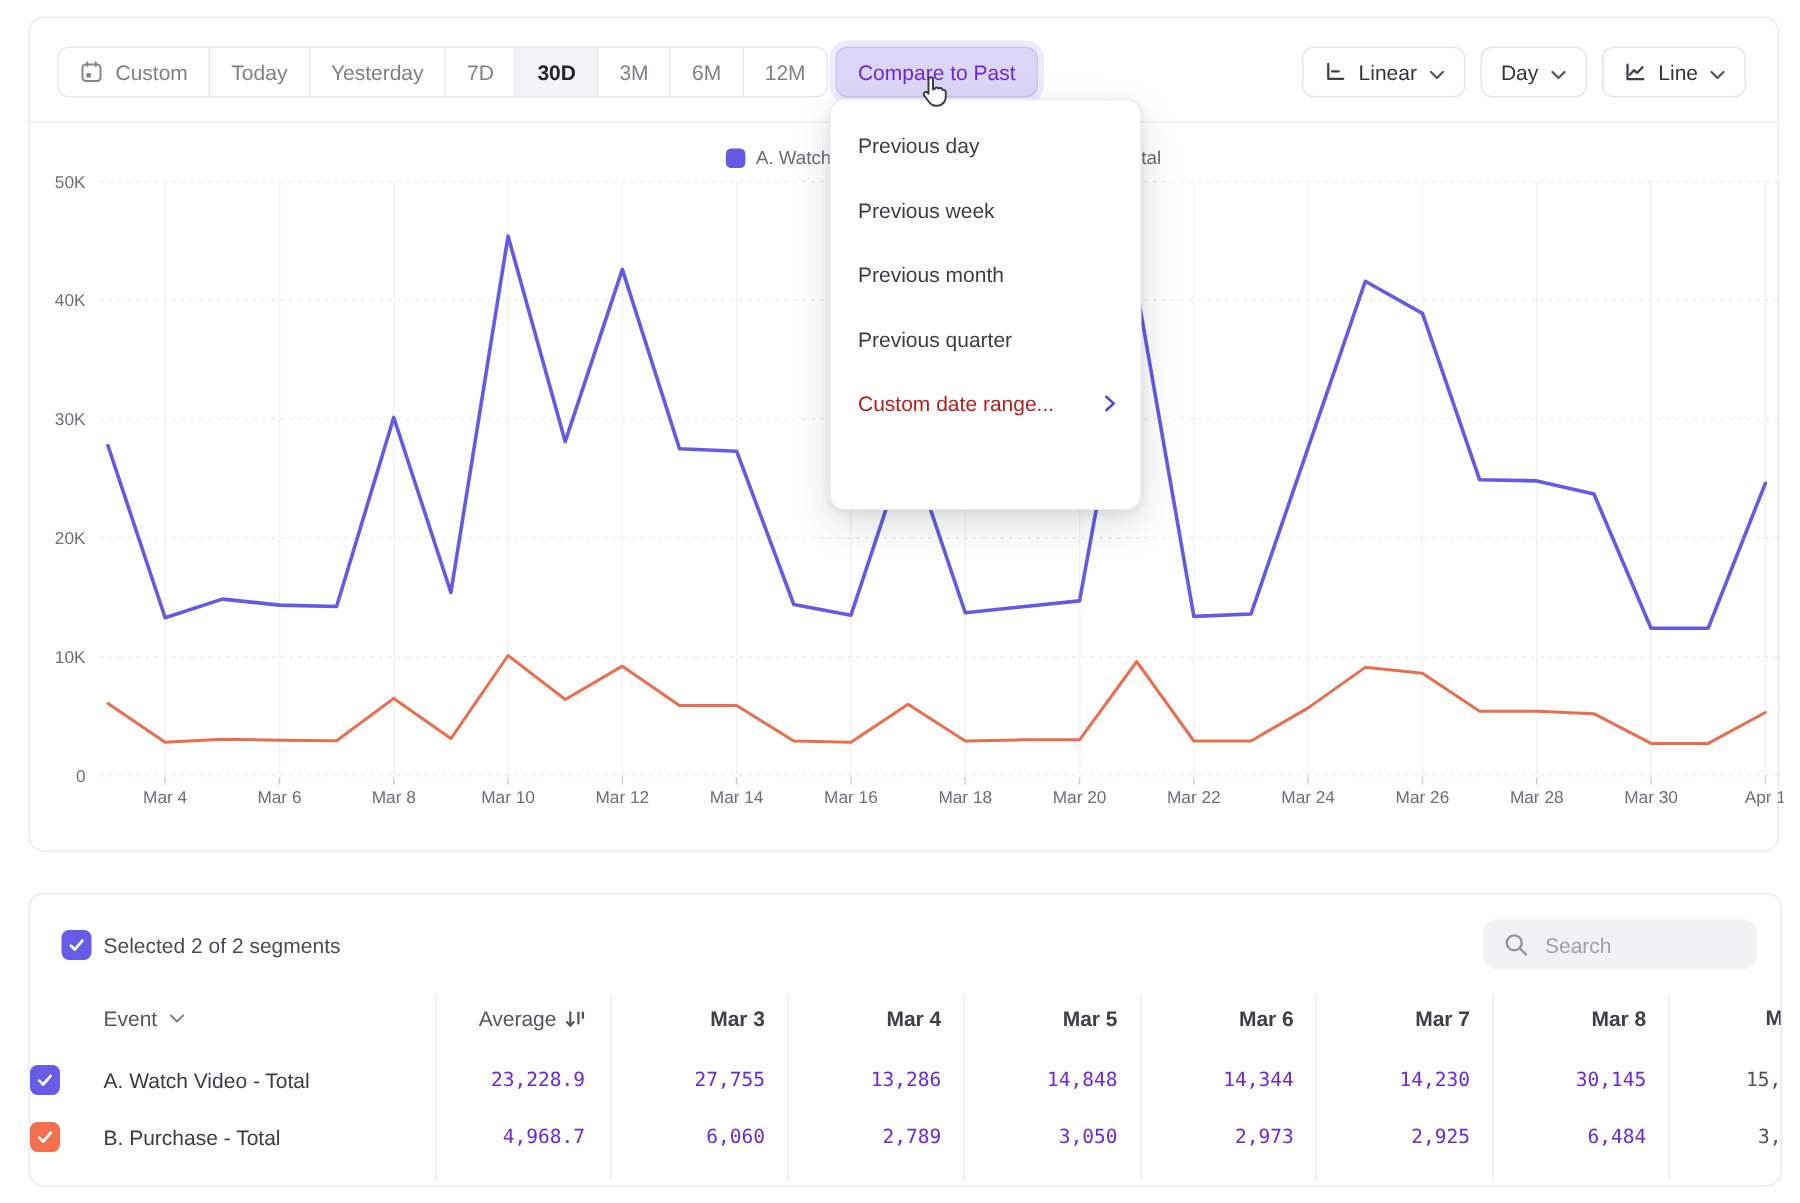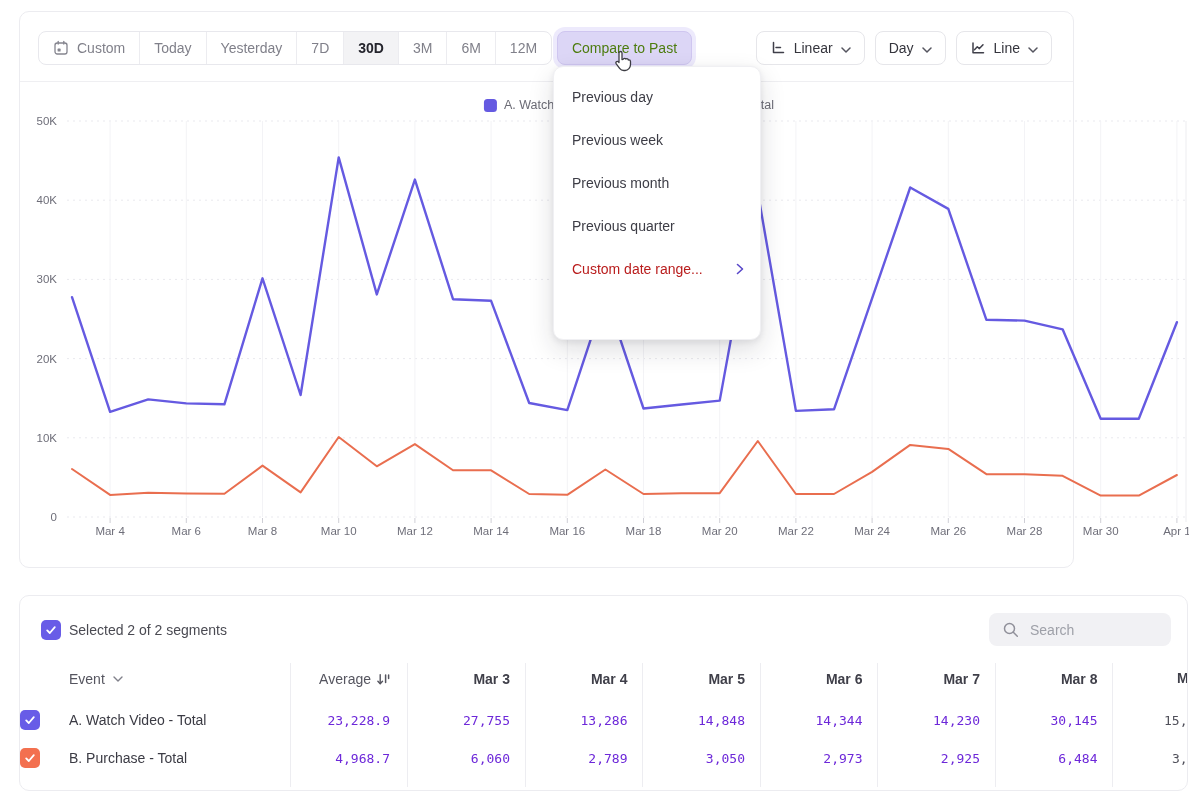--- a/index.html
+++ b/index.html
@@ -1,21 +1,21 @@
 <!DOCTYPE html>
 <html><head>
 <meta charset="utf-8">
 <style>
   * { margin:0; padding:0; box-sizing:border-box; }
   html,body { background:#fff; }
   body { font-family:"Liberation Sans", sans-serif; }
   .stage { position:relative; width:1200px; height:802px; background:#fff; overflow:hidden; }
 
   .card { position:absolute; background:#fff; border:1px solid #ececf0; border-radius:10px; }
-  .top-card { left:19px; top:11px; width:1055px; height:557px; }
+  .top-card { left:19px; top:11px; width:1167px; height:557px; }
   .bottom-card { left:19px; top:595px; width:1169px; height:196px; overflow:hidden; }
 
   
   .seg-group { position:absolute; left:18px; top:19px; height:34px; display:flex; align-items:stretch;
                border:1px solid #e8e8ed; border-radius:8px; overflow:hidden; background:#fff; }
   .seg-item { display:flex; align-items:center; gap:8px; padding:0 14px; font-size:14px; color:#80808a;
               border-right:1px solid #ececf0; cursor:pointer; white-space:nowrap; }
   .seg-item:last-child { border-right:none; }
   .seg-item.selected { background:#f3f3f5; color:#25252d; font-weight:bold; }
 
@@ -105,21 +105,21 @@
           <span>3M</span>
         </div>
         <div class="seg-item">
           <span>6M</span>
         </div>
         <div class="seg-item">
           <span>12M</span>
         </div>
       </div>
 
-    <button class="compare-btn" id="compareBtn" style="background: rgb(220, 214, 246); color: #4d7c0f;">Compare to Past</button>
+    <button class="compare-btn" id="compareBtn" style="background: rgb(220, 214, 246); color: #6d28d9;">Compare to Past</button>
 
     <div class="ctl-group">
       <div class="ctl-btn">
         <svg width="16" height="16" viewBox="0 0 16 16" fill="none">
           <path d="M3.5 2.5 V12.5 H13.5" stroke="#3f3f49" stroke-width="1.5" stroke-linecap="round" stroke-linejoin="round"></path>
           <line x1="6" y1="7.5" x2="10.5" y2="7.5" stroke="#3f3f49" stroke-width="1.5" stroke-linecap="round"></line>
         </svg>
         <span>Linear</span>
         <span class="chev"><svg width="10" height="6" viewBox="0 0 10 6" fill="none">
     <polyline points="1,1 5,5 9,1" stroke="#55555f" stroke-width="1.5" stroke-linecap="round" stroke-linejoin="round"></polyline>

